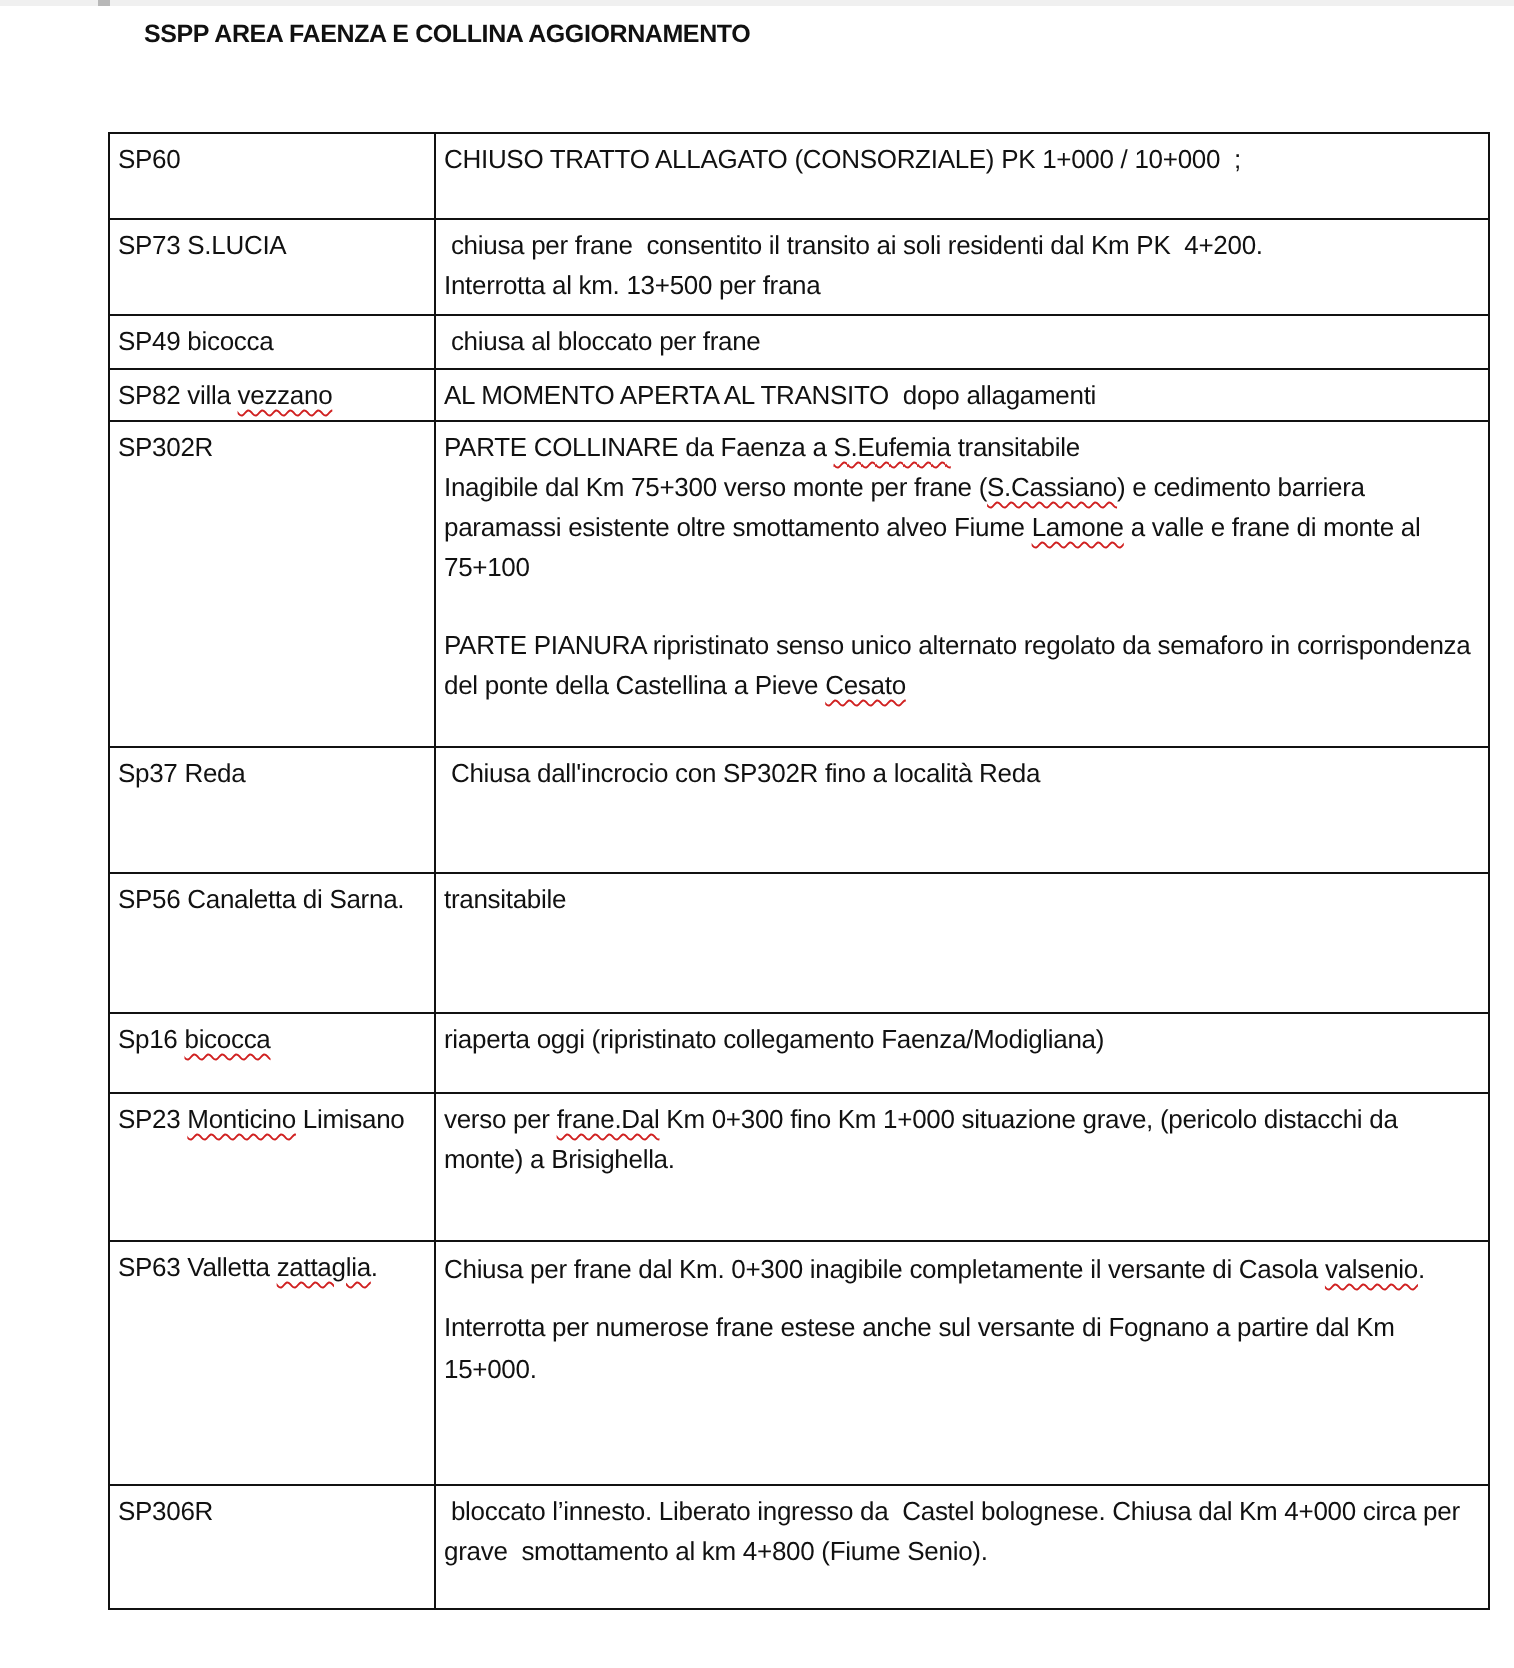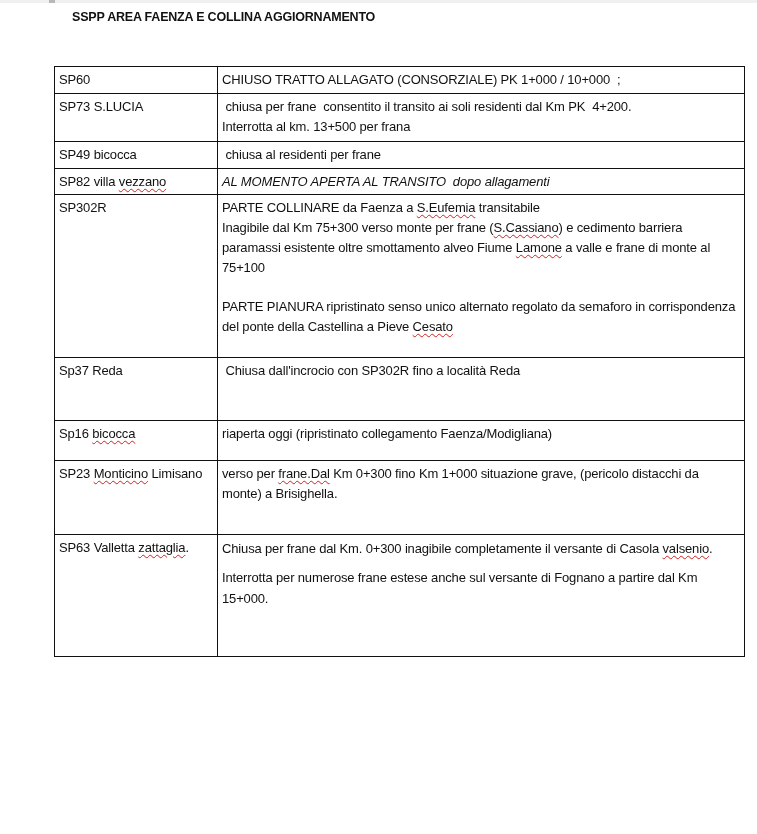--- a/index.html
+++ b/index.html
@@ -69,66 +69,72 @@
 <body>
 
 <div class="top-bar"></div>
 <div class="top-bar-mark"></div>
 
 <div class="doc-title">SSPP AREA FAENZA E COLLINA AGGIORNAMENTO</div>
 
 <table class="road-table">
   <tbody>
 
-    <tr style="height:27px;">
+    <tr style="height:43px;">
       <td class="road-cell">SP60</td>
       <td class="status-cell">
         <span class="para" style="white-space:pre;">CHIUSO TRATTO ALLAGATO (CONSORZIALE) PK 1+000 / 10+000  ;</span>
       </td>
     </tr>
 
     <tr style="height:48px;">
       <td class="road-cell">SP73 S.LUCIA</td>
       <td class="status-cell">
         <span class="para" style="white-space:pre;"> chiusa per frane  consentito il transito ai soli residenti dal Km PK  4+200.</span>
         <span class="para">Interrotta al km. 13+500 per frana</span>
       </td>
     </tr>
 
     <tr style="height:27px;">
       <td class="road-cell">SP49 bicocca</td>
       <td class="status-cell">
-        <span class="para" style="white-space:pre;"> chiusa al residenti per frane</span>
+        <span class="para" style="white-space:pre;"> chiusa al bloccato per frane</span>
       </td>
     </tr>
 
     <tr style="height:26px;">
       <td class="road-cell"><span style="white-space:pre;">SP82 villa </span><span class="squiggle">vezzano</span></td>
       <td class="status-cell">
-        <span class="para" style="white-space:pre;font-style:italic;">AL MOMENTO APERTA AL TRANSITO  dopo allagamenti</span>
+        <span class="para" style="white-space:pre;">AL MOMENTO APERTA AL TRANSITO  dopo allagamenti</span>
       </td>
     </tr>
 
     <tr style="height:163px;">
       <td class="road-cell">SP302R</td>
       <td class="status-cell">
         <span class="para"><span style="white-space:pre;">PARTE COLLINARE da Faenza a </span><span class="squiggle">S.Eufemia</span><span style="white-space:pre;"> transitabile</span></span>
         <span class="para"><span>Inagibile dal Km 75+300 verso monte per frane (</span><span class="squiggle">S.Cassiano</span><span>) e cedimento barriera paramassi esistente oltre smottamento alveo Fiume </span><span class="squiggle">Lamone</span><span> a valle e frane di monte al 75+100</span></span>
         <span class="para-gap"></span>
         <span class="para"><span>PARTE PIANURA ripristinato senso unico alternato regolato da semaforo in corrispondenza del ponte della Castellina a Pieve </span><span class="squiggle">Cesato</span></span>
       </td>
     </tr>
 
     <tr style="height:63px;">
       <td class="road-cell">Sp37 Reda</td>
       <td class="status-cell">
         <span class="para" style="white-space:pre;"> Chiusa dall'incrocio con SP302R fino a località Reda</span>
       </td>
     </tr>
 
+    <tr style="height:70px;">
+      <td class="road-cell">SP56 Canaletta di Sarna.</td>
+      <td class="status-cell">
+        <span class="para">transitabile</span>
+      </td>
+    </tr>
 
     <tr style="height:40px;">
       <td class="road-cell"><span style="white-space:pre;margin-top:28px;">Sp16 </span><span class="squiggle">bicocca</span></td>
       <td class="status-cell">
         <span class="para">riaperta oggi (ripristinato collegamento Faenza/Modigliana)</span>
       </td>
     </tr>
 
     <tr style="height:74px;">
       <td class="road-cell"><span style="white-space:pre;">SP23 </span><span class="squiggle">Monticino</span><span> Limisano</span></td>
@@ -140,14 +146,20 @@
     <tr style="height:122px;padding-left:39px;">
       <td class="road-cell" style="white-space:nowrap;"><span style="white-space:pre;">SP63 Valletta </span><span class="squiggle">zattaglia</span><span>.</span></td>
       <td class="status-cell" style="line-height:21px;">
         <span class="para"><span>Chiusa per frane dal Km. 0+300 inagibile completamente il versante di Casola </span><span class="squiggle">valsenio</span><span>.</span></span>
         <span class="para-gap-small"></span>
         <span class="para">Interrotta per numerose frane estese anche sul versante di Fognano a partire dal Km 15+000.</span>
       </td>
     </tr>
 
 
+    <tr style="height:62px;">
+      <td class="road-cell">SP306R</td>
+      <td class="status-cell">
+        <span class="para" style="white-space:pre-wrap;"> bloccato l’innesto. Liberato ingresso da  Castel bolognese. Chiusa dal Km 4+000 circa per grave  smottamento al km 4+800 (Fiume Senio).</span>
+      </td>
+    </tr>
   </tbody>
 </table>
 
 </body></html>

